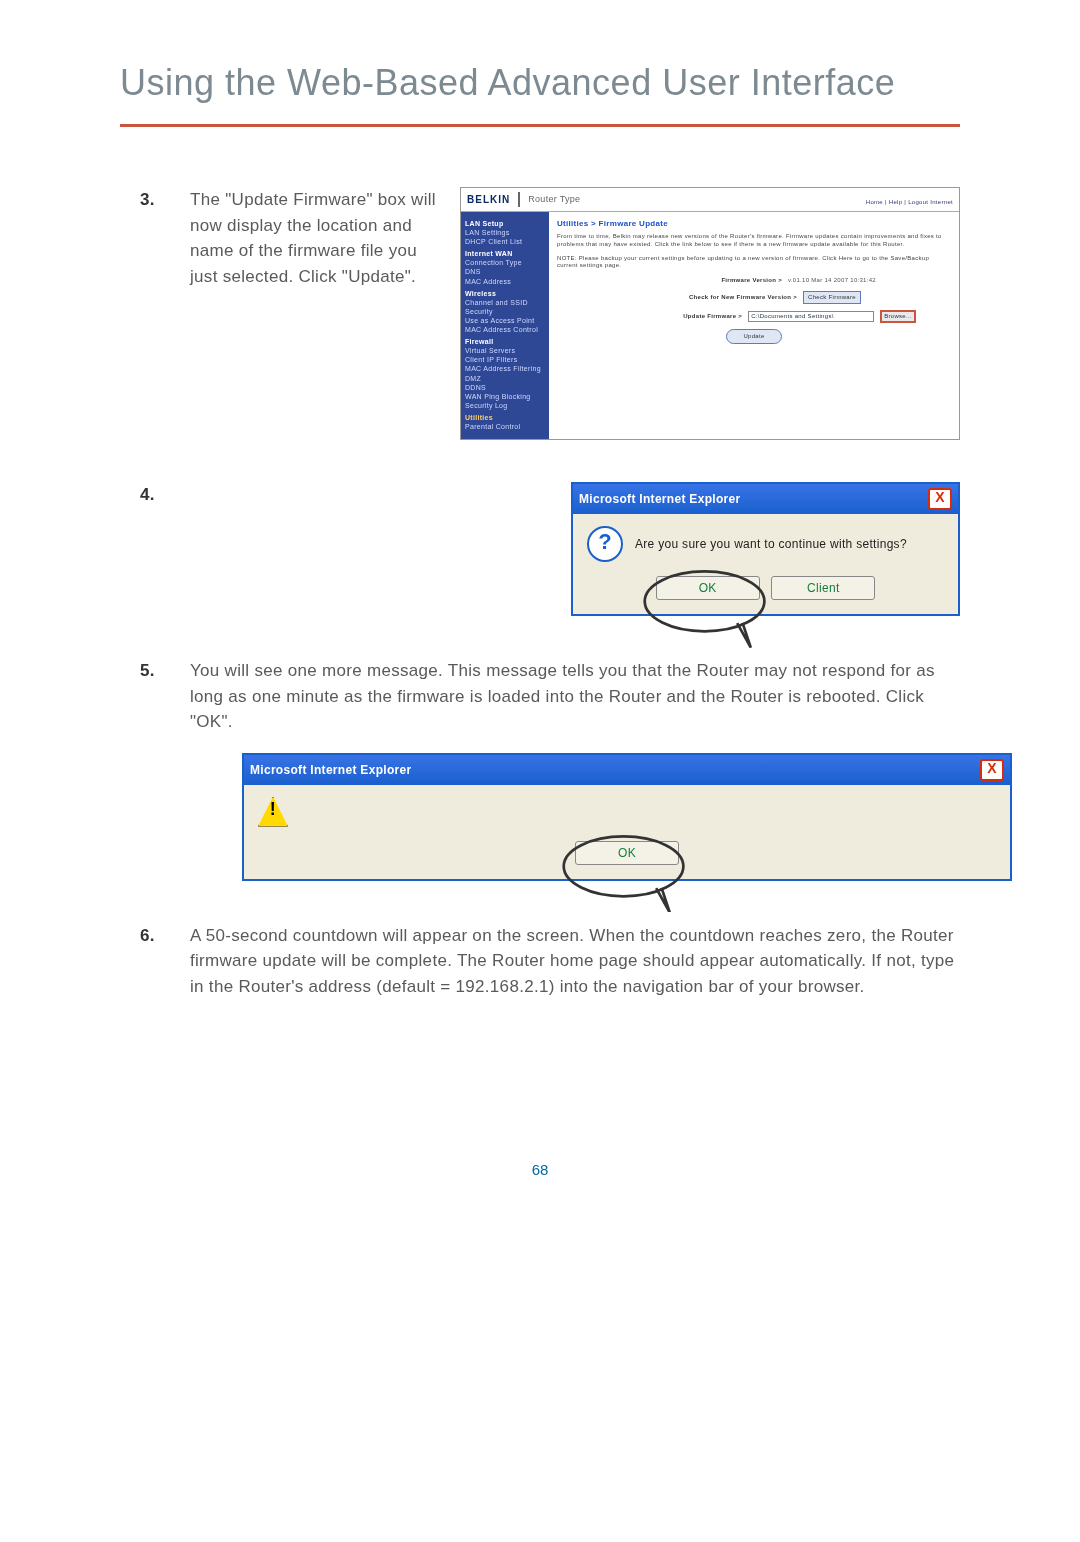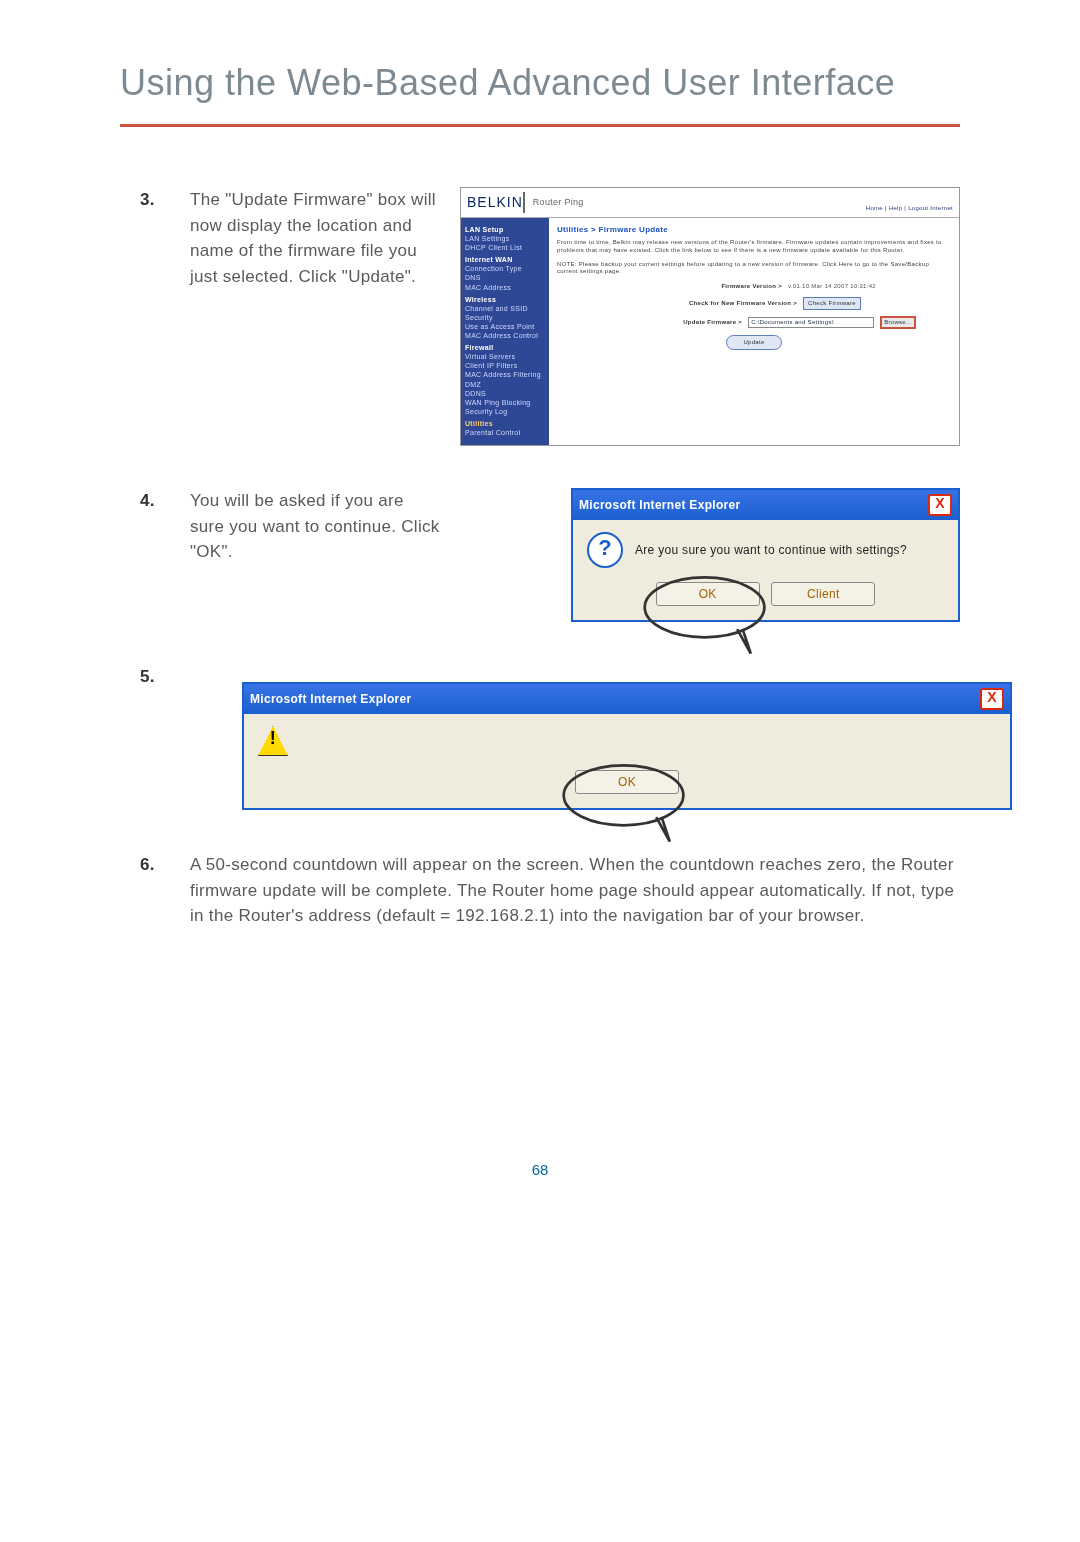--- a/index.html
+++ b/index.html
@@ -70,24 +70,25 @@
     background: #fff;
   }
   .router-hdr {
     display: flex;
     align-items: center;
     border-bottom: 1px solid #aaa;
     padding: 4px 6px;
   }
   .router-brand {
     color: #0b2a63;
-    font-weight: normal;
+    font-weight: bold;
     letter-spacing: 1px;
-    font-size: 14px;
+    font-size: 10px;
     border-right: 2px solid #666;
+    padding-right: 8px;
     margin-right: 8px;
   }
   .router-htitle {
     font-size: 9px;
     color: #666;
   }
   .router-topright {
     margin-left: auto;
     font-size: 6px;
     color: #2a3b7a;
@@ -254,21 +255,21 @@
     padding: 6px 0 14px 0;
   }
   .ie-btn {
     display: inline-block;
     min-width: 74px;
     padding: 2px 14px;
     border: 1px solid #888;
     border-radius: 3px;
     background: #f4f2e6;
     font-size: 12px;
-    color: #a16207;
+    color: #15803d;
     text-align: center;
     margin: 0 4px;
   }
   .circled {
     position: relative;
     display: inline-block;
   }
   .circled svg {
     position: absolute;
     inset: -10px -14px -18px -10px;
@@ -304,21 +305,21 @@
   <ol class="steps">
 
     <li>
       <div class="num">3.</div>
       <div class="body">
         <div class="step-text">The "Update Firmware" box will now display the location and name of the firmware file you just selected. Click "Update".</div>
         <div class="step-image">
           <div class="router-fig">
             <div class="router-hdr">
               <span class="router-brand">BELKIN</span>
-              <span class="router-htitle">Router Ping</span>
+              <span class="router-htitle">Router Type</span>
               <span class="router-topright">Home | Help | Logout   Internet</span>
             </div>
             <div class="router-body">
               <div class="router-side">
                 <div class="side-h">LAN Setup</div>
                 <div>LAN Settings</div>
                 <div>DHCP Client List</div>
                 <div class="side-h">Internet WAN</div>
                 <div>Connection Type</div>
                 <div>DNS</div>
@@ -362,21 +363,20 @@
               </div>
             </div>
           </div>
         </div>
       </div>
     </li>
 
     <li>
       <div class="num">4.</div>
       <div class="body">
-        <div class="step-text">You will be asked if you are sure you want to continue. Click "OK".</div>
         <div class="step-image">
           <div class="ie-dialog step4-dialog">
             <div class="ie-title">
               <span>Microsoft Internet Explorer</span>
               <span class="ie-close">X</span>
             </div>
             <div class="ie-body">
               <div class="ie-icon-q">?</div>
               <div class="ie-msg">Are you sure you want to continue with settings?</div>
             </div>
@@ -391,20 +391,21 @@
               <span class="ie-btn">Client</span>
             </div>
           </div>
         </div>
       </div>
     </li>
 
     <li>
       <div class="num">5.</div>
       <div class="body" style="display:block">
+        <div class="step-text full">You will see one more message. This message tells you that the Router may not respond for as long as one minute as the firmware is loaded into the Router and the Router is rebooted. Click "OK".</div>
         <div class="step5-dialog">
           <div class="ie-dialog">
             <div class="ie-title">
               <span>Microsoft Internet Explorer</span>
               <span class="ie-close">X</span>
             </div>
             <div class="ie-body topalign">
               <div class="ie-icon-warn">!</div>
             </div>
             <div class="ie-btn-row">

